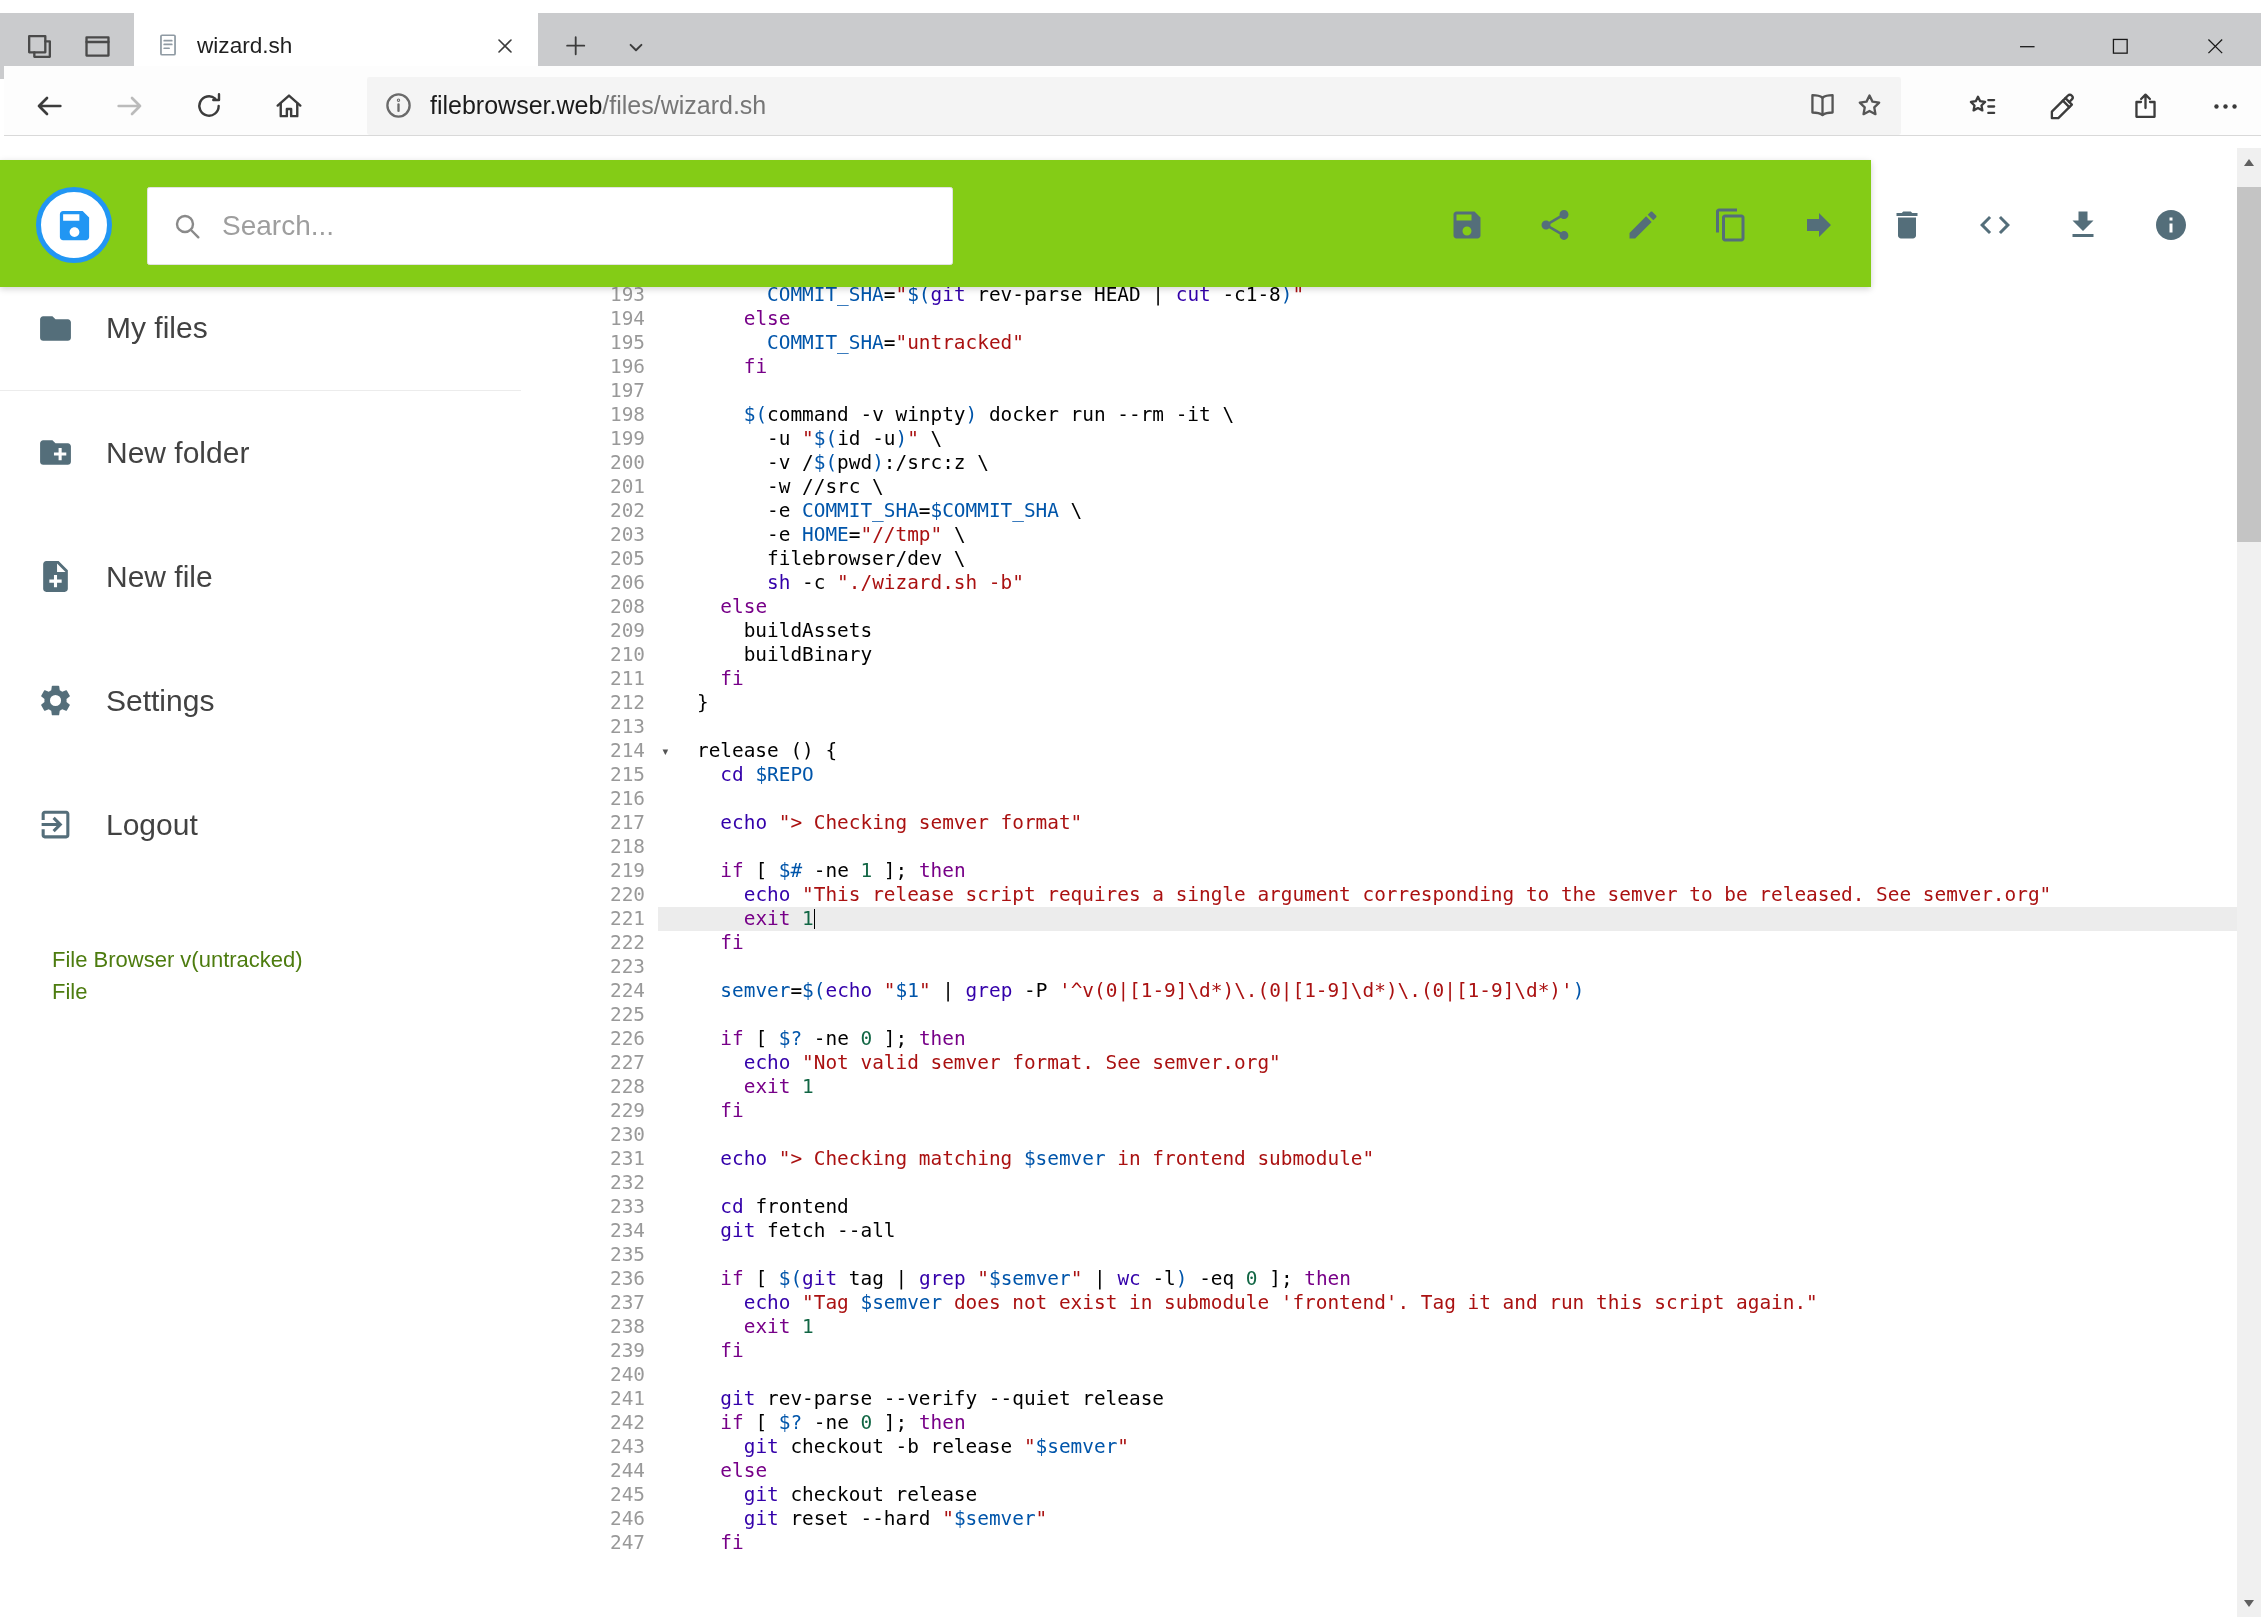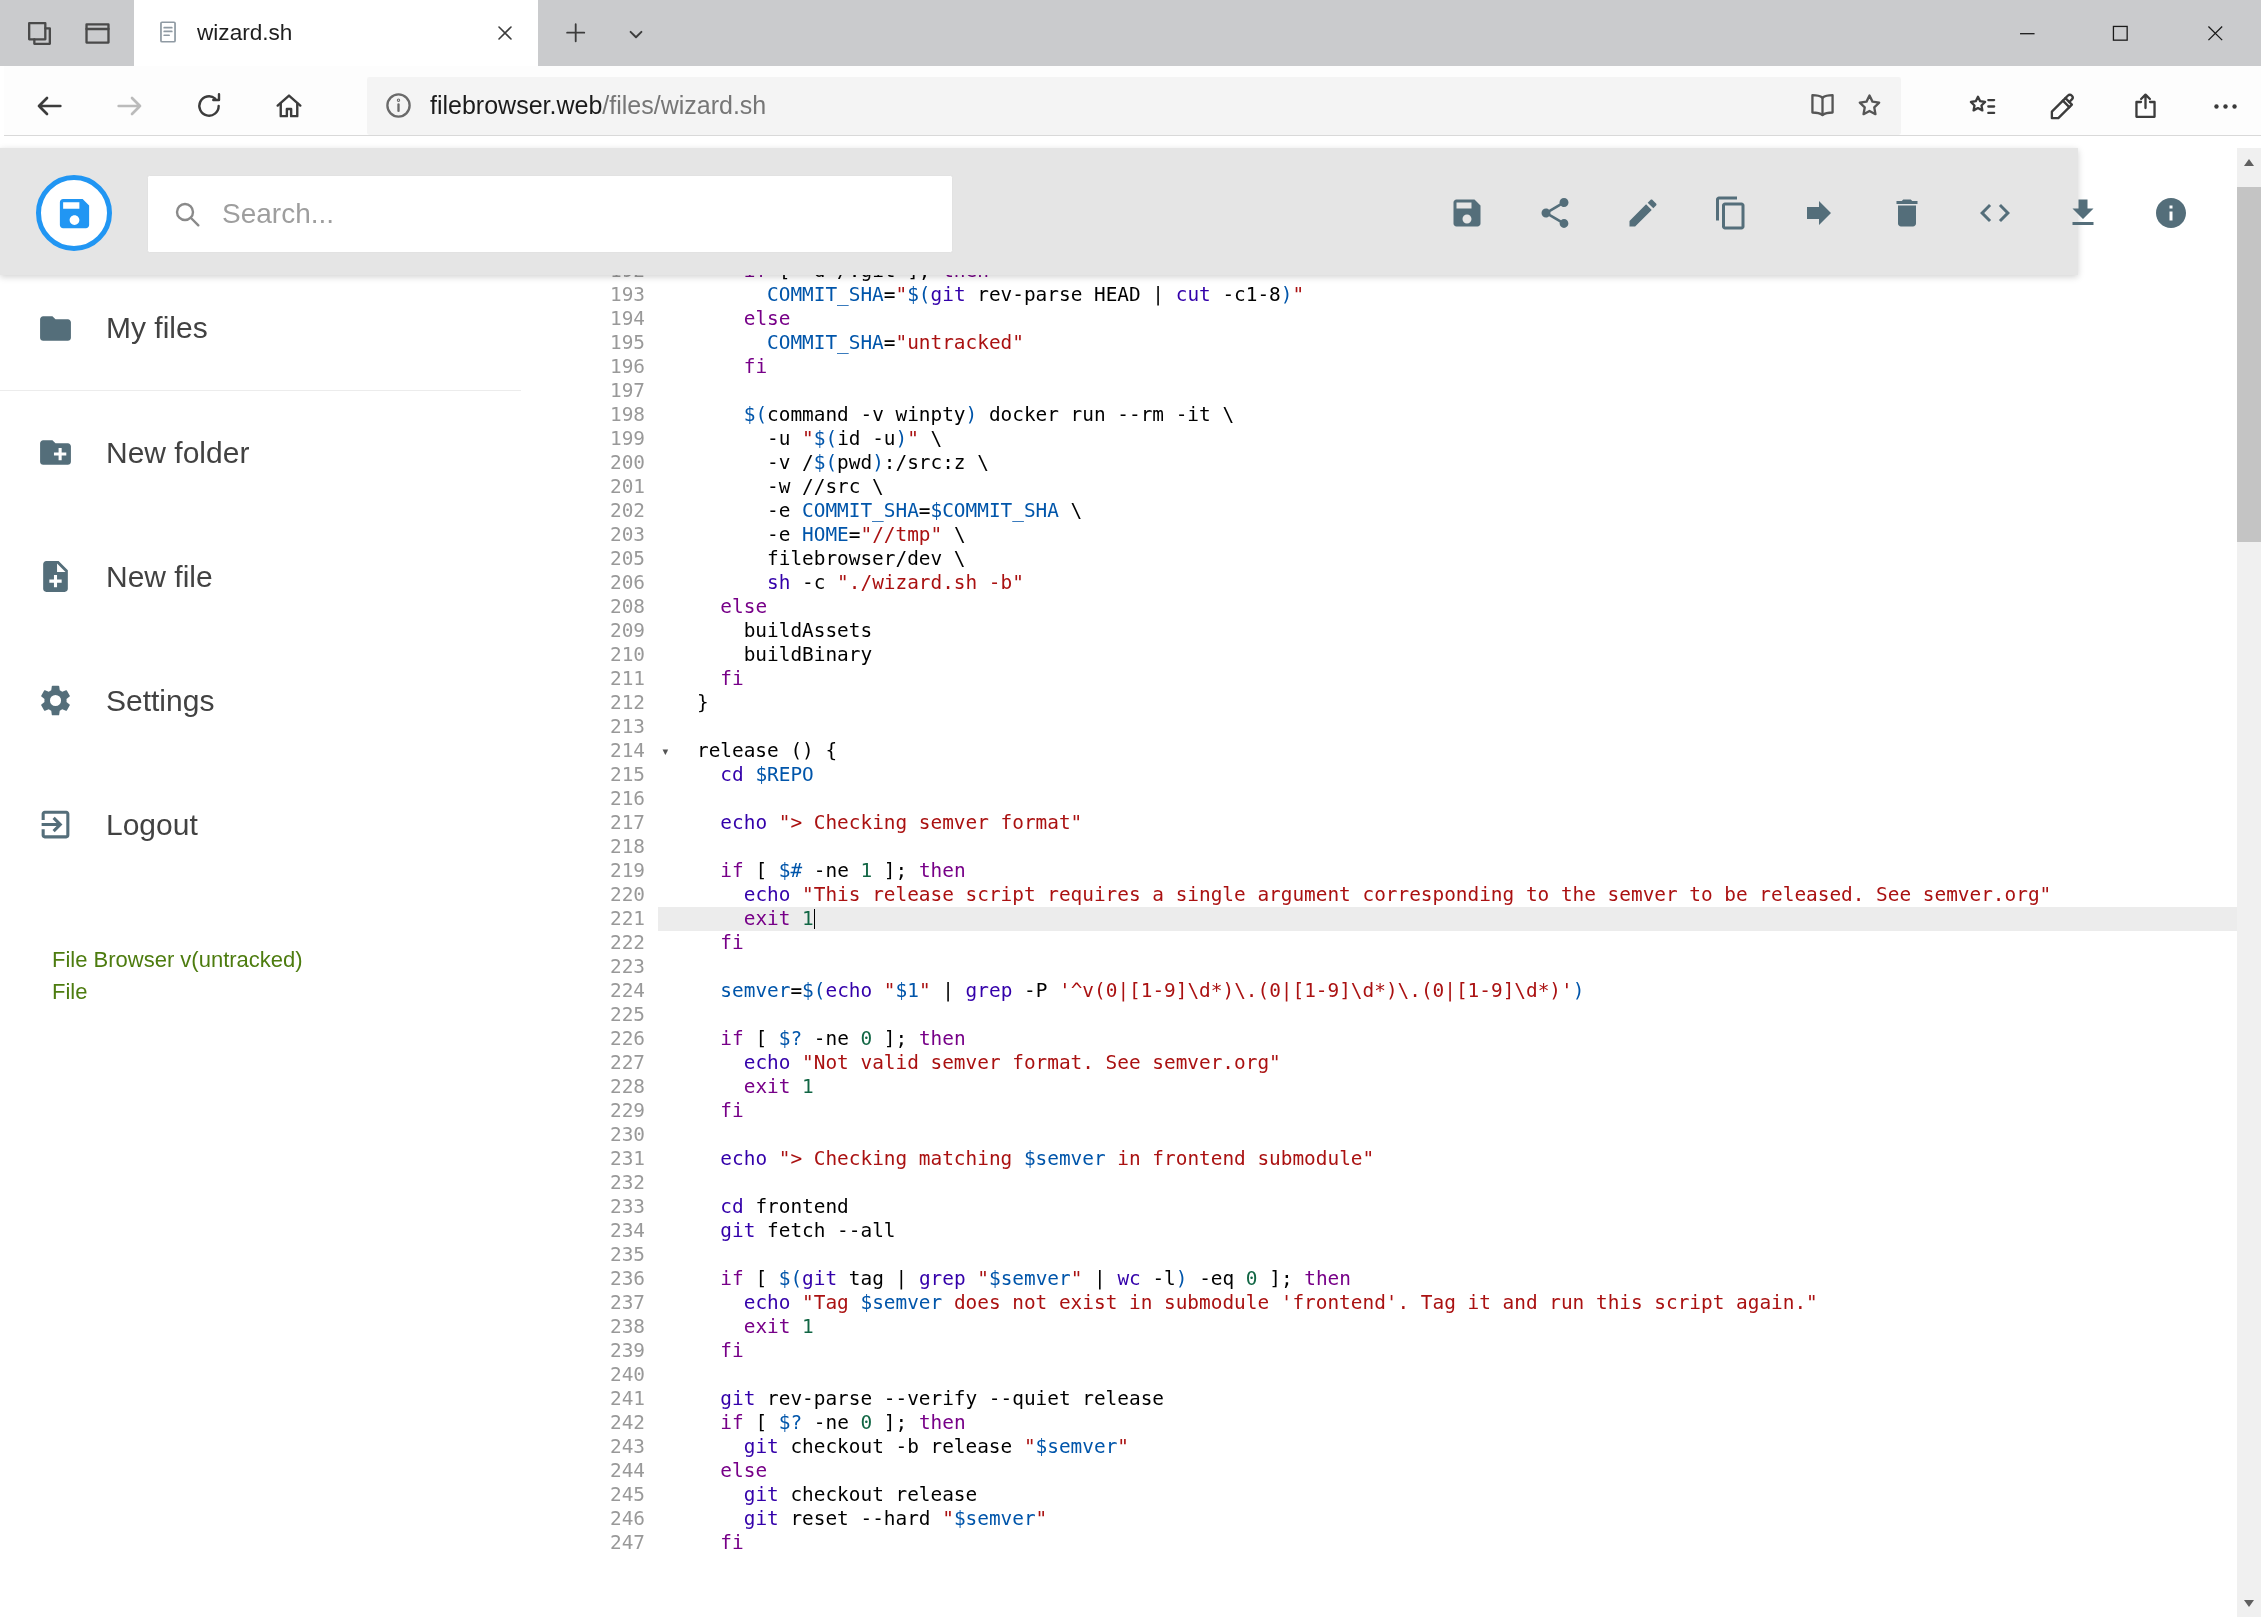--- a/index.html
+++ b/index.html
@@ -2,21 +2,21 @@
 <html style="font-size:13px"><head>
 <meta charset="utf-8">
 <style>
   *{margin:0;padding:0;box-sizing:border-box}
   html,body{width:2261px;height:1617px}
   body{font-family:"Liberation Sans",sans-serif;background:#fff;overflow:hidden;position:relative}
   svg{display:block}
   .stk{stroke:#4a4a4a;stroke-width:1.8;fill:none;stroke-linecap:round;stroke-linejoin:round}
 
   
-  .tabbar{position:absolute;left:0;top:0;width:2261px;height:66px;background:#cacbcd}
+  .tabbar{position:absolute;left:0;top:13px;width:2261px;height:66px;background:#cacbcd}
   .tb-icon{position:absolute;top:18px;width:31px;height:31px}
   .tab{position:absolute;left:134px;top:0;width:404px;height:66px;background:#fff;display:flex;align-items:center;padding:0 21px;gap:16px}
   .tab-doc{width:26px;height:29px}
   .tab-title{font-size:22.6px;color:#1f1f1f;flex:1}
   .tab-close{width:24px;height:24px}
   .newtab{position:absolute;left:562px;top:19.4px;width:27.4px;height:27.4px}
   .tab-chevron{position:absolute;left:623px;top:21px;width:26px;height:26px}
   .wc{position:absolute;top:15.3px;width:37px;height:36px;display:flex;align-items:center;justify-content:center}
 
   
@@ -24,21 +24,21 @@
   .nav{position:absolute;top:24px;width:32px;height:32px}
   .urlbox{position:absolute;left:363px;top:10.5px;width:1534px;height:58px;background:#f4f4f4;border-radius:2.4px;display:flex;align-items:center;padding:0 16px;gap:16px}
   .url{font-size:25px;white-space:nowrap}
   .url .host{color:#1b1b1b}
   .url .path{color:#767676}
   .urlspacer{flex:1}
   .ufld{width:31px;height:31px}
   .addr-right{position:absolute;top:25px;width:31px;height:31px}
 
   
-  .appheader{position:absolute;left:0;top:148px;width:2078px;height:127px;background:#e5e5e5;box-shadow:0 2.4px 6.5px rgba(0,0,0,.18);z-index:5}
+  .appheader{position:absolute;left:0;top:160px;width:1871px;height:127px;background:#84cc16;box-shadow:0 2.4px 6.5px rgba(0,0,0,.18);z-index:5}
   .logo{position:absolute;left:36px;top:27px;width:76px;height:76px;border-radius:50%;border:5.7px solid #2196f3;background:#fff;display:flex;align-items:center;justify-content:center}
   .logo svg{width:39px;height:39px;fill:#2196f3}
   .search{position:absolute;left:147px;top:27px;width:806px;height:78px;border:0.8px solid #e2e2e2;border-radius:2.4px;background:#fff;display:flex;align-items:center;gap:19.4px;padding:0 22.6px}
   .search svg{width:32px;height:32px}
   .search input{flex:1;border:none;outline:none;font-size:28px;color:#333;font-family:"Liberation Sans",sans-serif;background:transparent}
   .search input::placeholder{color:#9e9e9e}
   .actions{position:absolute;left:1449px;top:47px;display:flex;gap:52px}
   .aicon{width:36px;height:36px}
   .aicon svg{width:36px;height:36px;fill:#546e7a}
 

